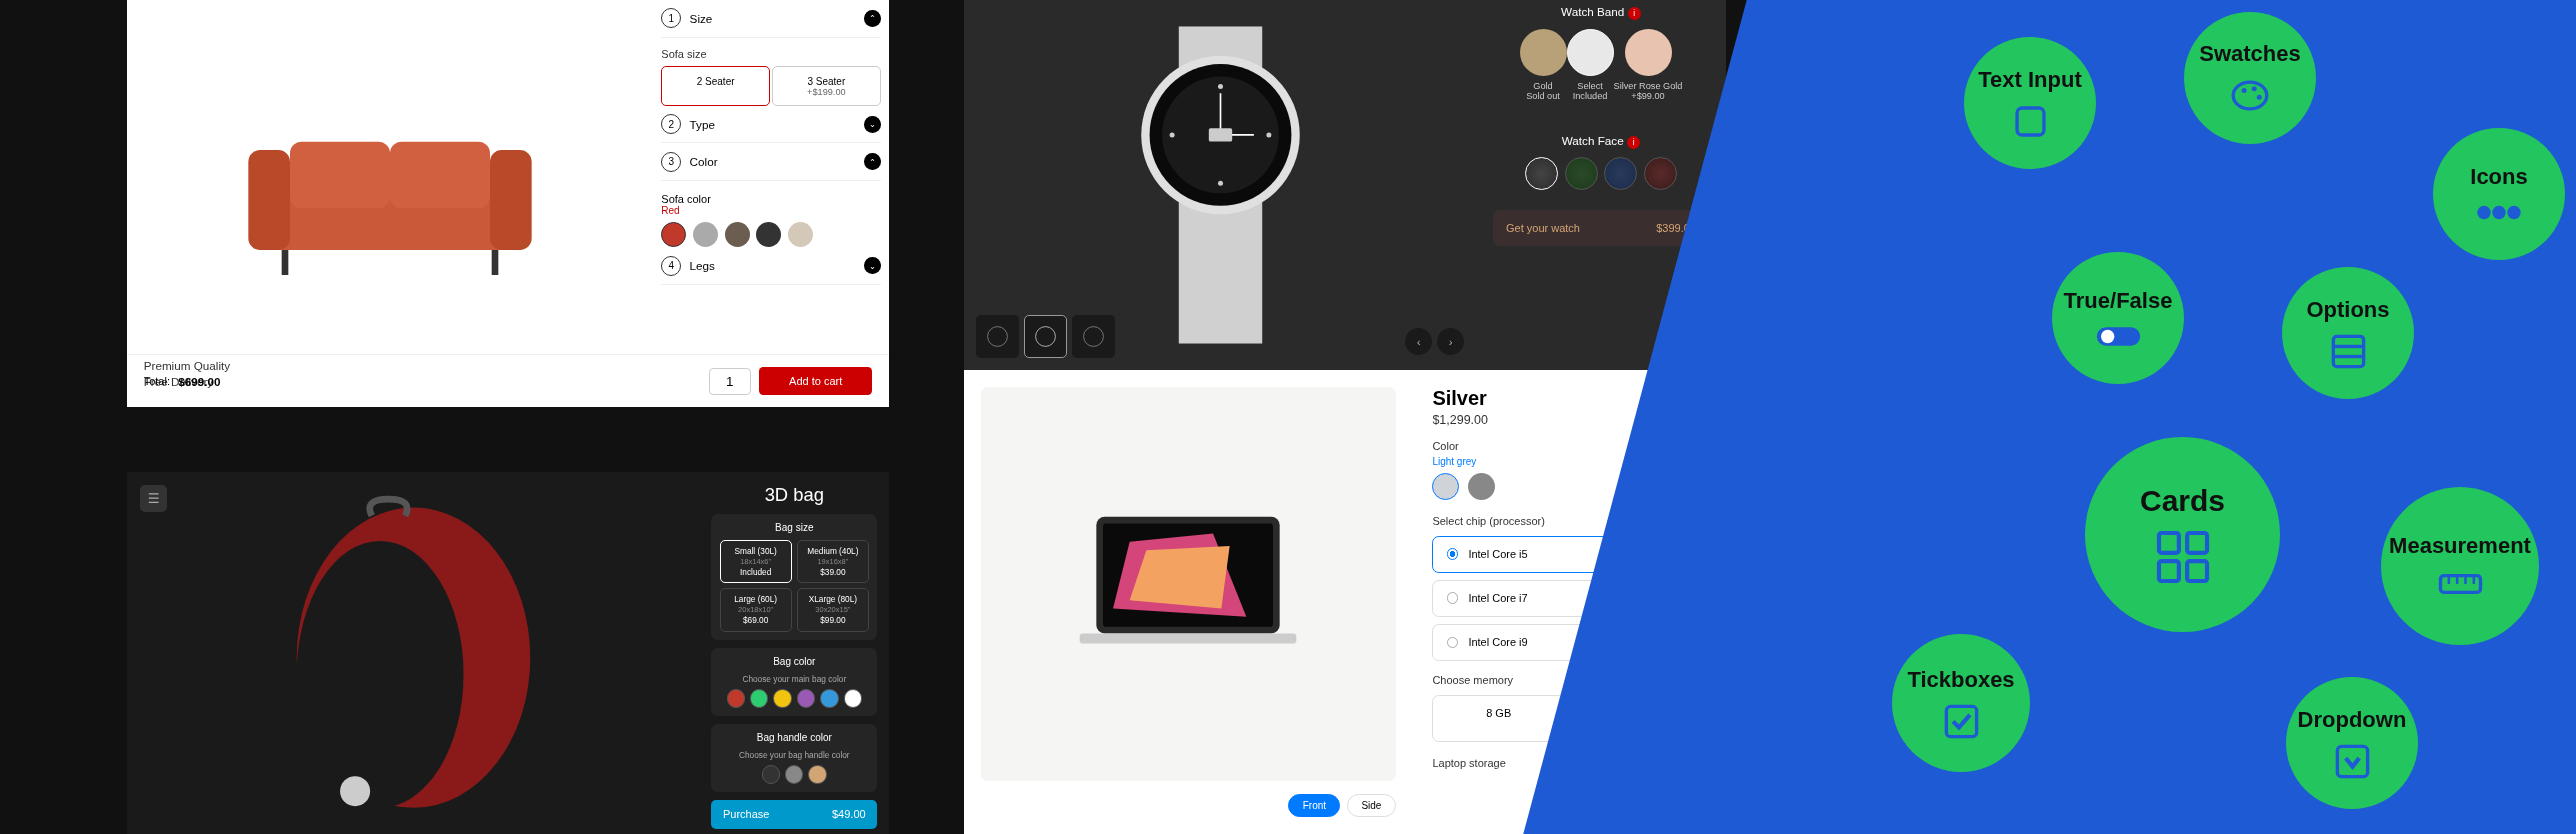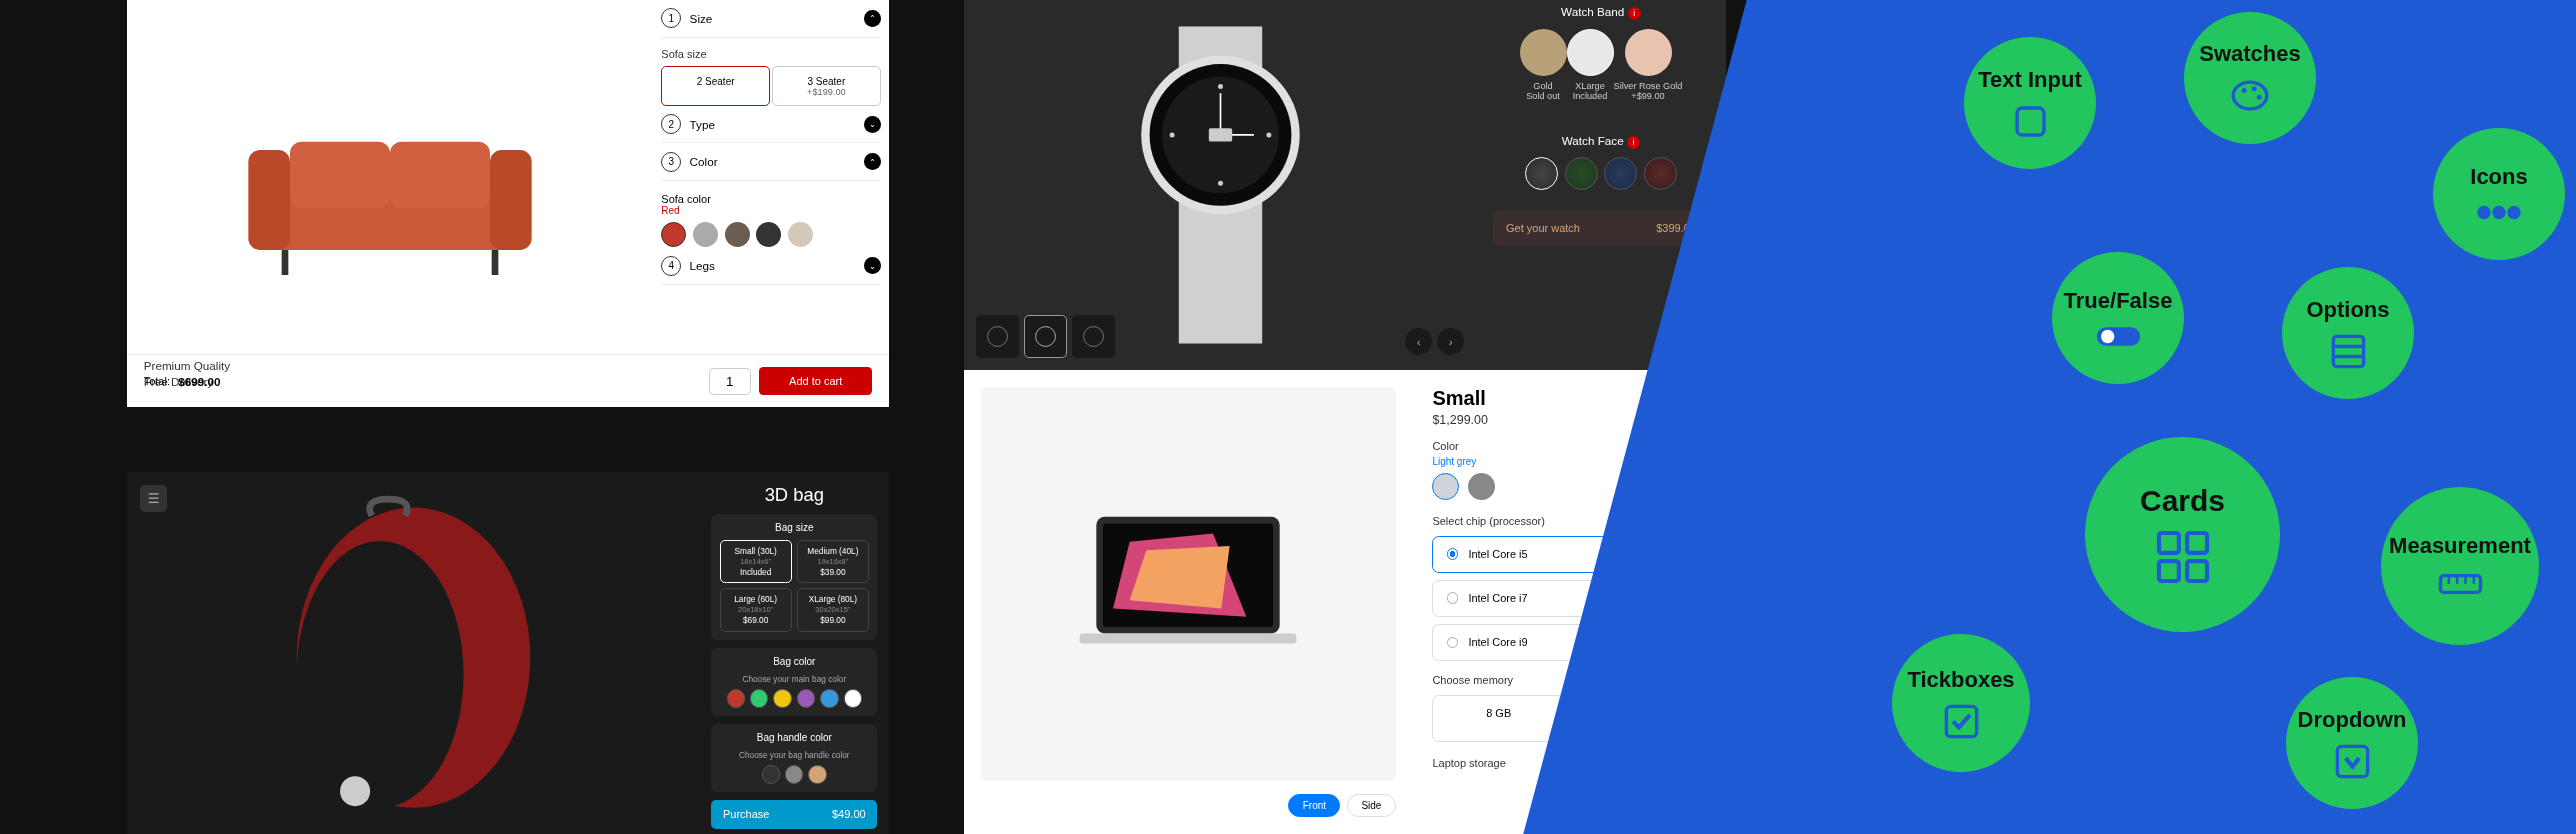--- a/index.html
+++ b/index.html
@@ -283,21 +283,21 @@
   <div class="watch-right">
     <div class="watch-section-title"><span>Watch Band</span><span class="info-badge">i</span></div>
     <div class="band-row">
       <div class="band-item">
         <div class="band-circle" style="background:#b8a078"></div>
         <div>Gold</div>
         <div>Sold out</div>
       </div>
       <div class="band-item">
         <div class="band-circle sel" style="background:#e8e8e8"></div>
-        <div>XLarge</div>
+        <div>Select</div>
         <div>Included</div>
       </div>
       <div class="band-item">
         <div class="band-circle" style="background:#e8c4b0"></div>
         <div>Silver Rose Gold</div>
         <div>+$99.00</div>
       </div>
     </div>
     <div class="watch-section-title" style="margin-top:33px"><span>Watch Face</span><span class="info-badge">i</span></div>
     <div class="face-row">
@@ -323,21 +323,21 @@
         <polygon points="100,60 200,55 190,130 80,120" fill="#f4a261"></polygon>
         <rect x="20" y="160" width="260" height="12" rx="4" fill="#ccc"></rect>
       </svg>
     </div>
     <div class="view-tabs">
       <div class="view-tab sel">Front</div>
       <div class="view-tab">Side</div>
     </div>
   </div>
   <div class="laptop-right">
-    <div class="laptop-title">Small</div>
+    <div class="laptop-title">Silver</div>
     <div class="laptop-price">$1,299.00</div>
     <div class="laptop-label">Color</div>
     <div class="laptop-val">Light grey</div>
     <div class="lap-colors">
       <div class="lap-color sel" style="background:#d0d4d8"></div>
       <div class="lap-color" style="background:#888"></div>
     </div>
     <div class="laptop-label" style="margin-bottom:8.3px">Select chip (processor)</div>
     <div class="chip-row sel">
       <div class="chip-radio"></div>

